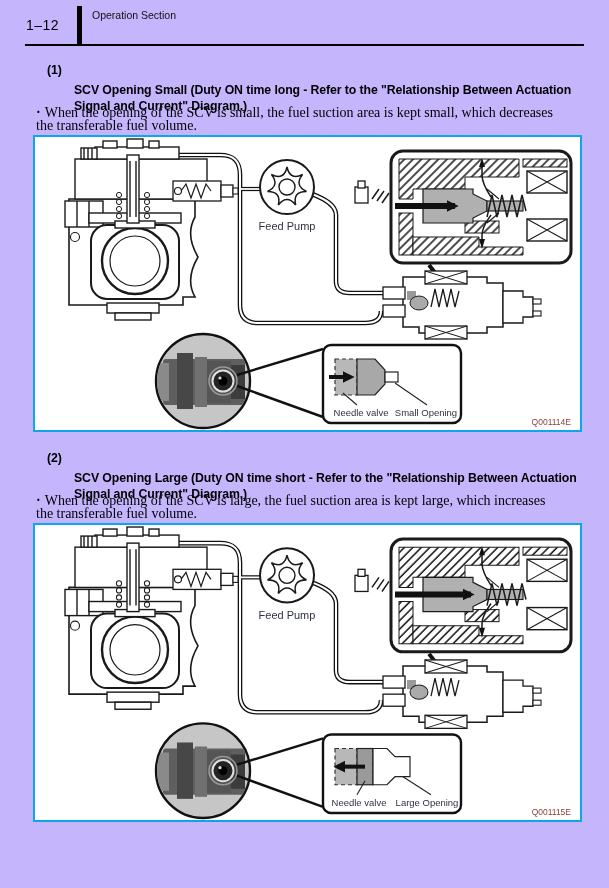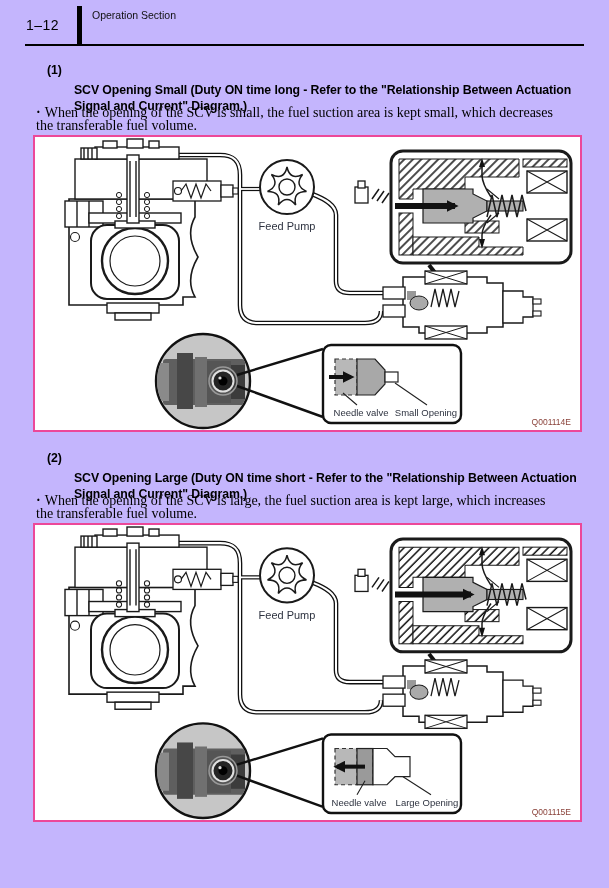--- a/index.html
+++ b/index.html
@@ -15,21 +15,21 @@
        font-size:12.3px;line-height:15.8px;letter-spacing:-.1px;}
   .sec-index{flex:0 0 27px;}
   .sec-text{flex:1;margin-top:20px;}
   .sec1{top:63px;} .sec2{top:451px;}
   
   .bullet{position:absolute;left:36px;width:528px;font-family:Liberation Serif, serif;
           font-size:14px;line-height:13px;}
   .bullet .marker{font-weight:700;margin-right:4px;}
   .b1{top:106px;} .b2{top:494px;}
   
-  .figure{position:absolute;left:33px;width:545px;border:2px solid #ec4899;background:#fff;}
+  .figure{position:absolute;left:33px;width:545px;border:2px solid #0ea5e9;background:#fff;}
   .fig1{top:135px;height:293px;} .fig2{top:523px;height:295px;}
   .figure svg{display:block;width:100%;height:100%;}
   svg text{font-family:"Liberation Sans",sans-serif;fill:var(--diagram_label,#2e3340);}
   svg text.fig-code{fill:var(--figure_code,#8a423a);font-size:8.5px;} .lbl-feed{font-size:11px;} .lbl-callout{font-size:9.5px;}
   .hidden-defs{position:absolute;width:0;height:0;}
 </style>
 </head>
 <body>
 
 <svg class="hidden-defs" aria-hidden="true">

